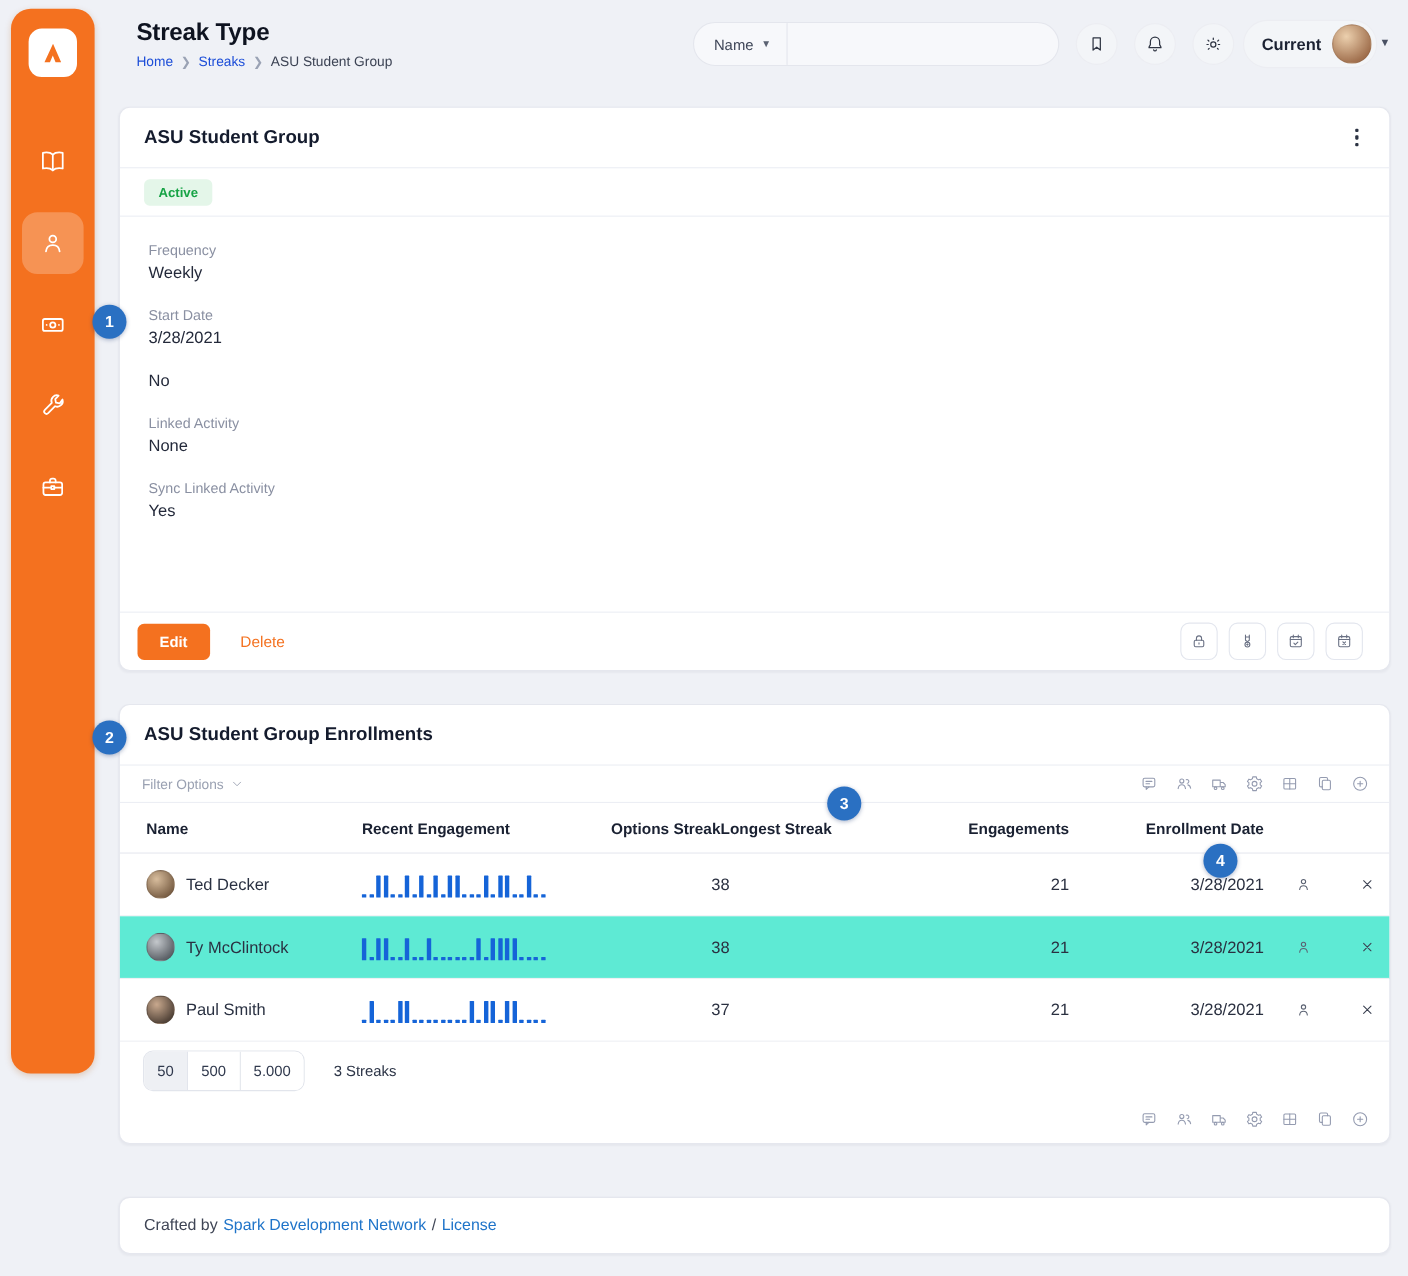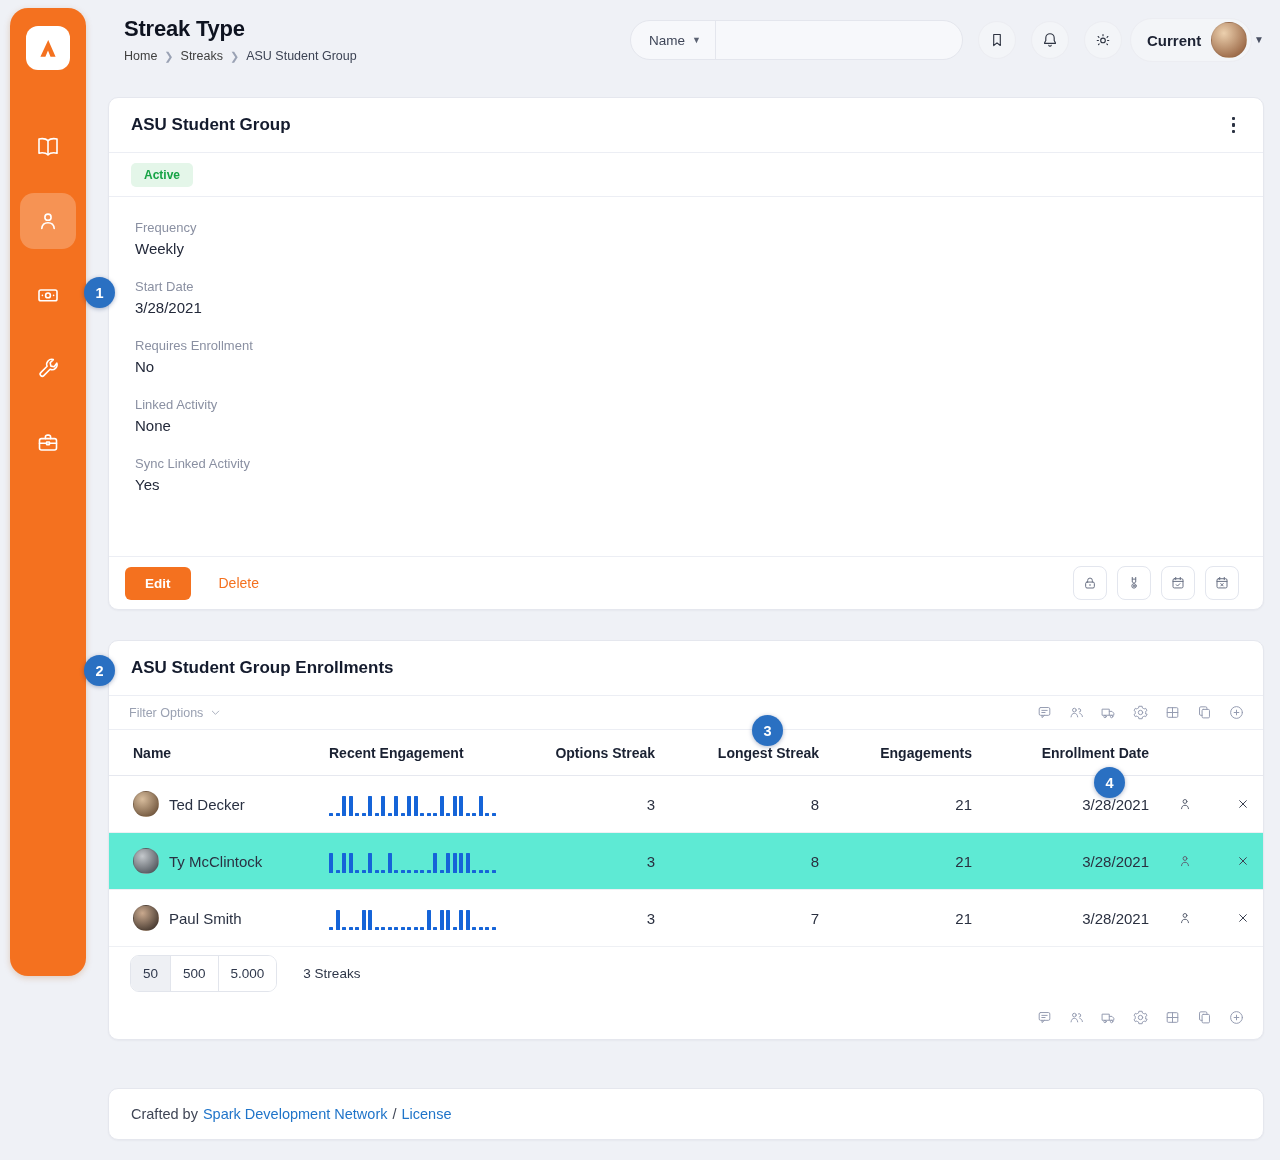--- a/index.html
+++ b/index.html
@@ -25,21 +25,21 @@
     display:flex; align-items:center; justify-content:center; }
   .nav { margin-top:49px; display:flex; flex-direction:column; gap:18px; align-items:center; }
   .nav-item { width:56px; height:56px; border-radius:14px; display:flex; align-items:center; justify-content:center; color:#fff; cursor:pointer; }
   .nav-item.active { background:rgba(255,255,255,.24); }
   .nav-item svg { width:24px; height:24px; stroke:#fff; fill:none; stroke-width:1.6; stroke-linecap:round; stroke-linejoin:round; }
 
   
   .titleblock { position:absolute; left:124px; top:16px; }
   .page-title { font-size:22px; font-weight:700; color:#0e1320; letter-spacing:-.2px; }
   .breadcrumb { margin-top:7px; font-size:12.5px; display:flex; gap:7px; align-items:center; }
-  .breadcrumb .link { color:#404040; cursor:pointer; }
+  .breadcrumb .link { color:#1d4ed8; cursor:pointer; }
   .breadcrumb .sep { color:#9aa2b4; font-size:11px; }
   .breadcrumb .current { color:#3c4354; }
 
   .search {
     position:absolute; left:630px; top:20px; width:333px; height:40px;
     border:1px solid #e4e6ed; background:#f7f8fb; border-radius:20px;
     display:flex; align-items:center; overflow:hidden;
   }
   .search-scope { display:flex; align-items:center; gap:7px; padding:0 14px 0 18px; height:100%;
     border-right:1px solid #e4e6ed; color:#3f4658; font-size:13.5px; cursor:pointer; }
@@ -97,21 +97,21 @@
   .toolbar .tool { cursor:pointer; display:flex; }
   .toolbar svg { width:17px; height:17px; stroke:currentColor; fill:none; stroke-width:1.4; stroke-linecap:round; stroke-linejoin:round; }
 
   .thead { display:flex; align-items:center; height:46px; border-bottom:1px solid #e6e8ef;
     font-weight:700; font-size:14px; color:#1a2132; }
   .trow { display:flex; align-items:center; height:57px; border-bottom:1px solid #eef0f4; font-size:15px; color:#2a3040; }
   .trow.alt { background:#5eead4; }
   .c1 { flex:0 0 220px; padding-left:24px; display:flex; align-items:center; gap:10px; }
   .c2 { flex:0 0 185px; }
   .c3 { flex:0 0 141px; text-align:right; }
-  .c4 { flex:0 0 164px; text-align:right; }
+  .c4 { flex:0 0 164px; text-align:left; }
   .c5 { flex:0 0 153px; text-align:right; }
   .c6 { flex:0 0 177px; text-align:right; }
   .c7 { flex:0 0 72px; display:flex; justify-content:center; }
   .c8 { flex:0 0 44px; display:flex; justify-content:center; }
 
   .avatar { width:26px; height:26px; border-radius:50%; border:1px solid rgba(0,0,0,.07); flex:0 0 26px; }
   .av1 { background: radial-gradient(circle at 35% 30%, #d8bd9d, #7c6147 75%); }
   .av2 { background: radial-gradient(circle at 35% 30%, #c4c8cc, #5d6268 75%); }
   .av3 { background: radial-gradient(circle at 35% 30%, #c9a98e, #54453a 75%); }
   .person-name { color:#2a3142; }
@@ -253,21 +253,20 @@
   <div class="fields">
     <div class="field">
       <div class="field-label">Frequency</div>
       <div class="field-value">Weekly</div>
     </div>
     <div class="field">
       <div class="field-label">Start Date</div>
       <div class="field-value">3/28/2021</div>
     </div>
     <div class="field">
-      <div class="field-label">Requires Enrollment</div>
       <div class="field-value">No</div>
     </div>
     <div class="field">
       <div class="field-label">Linked Activity</div>
       <div class="field-value">None</div>
     </div>
     <div class="field">
       <div class="field-label">Sync Linked Activity</div>
       <div class="field-value">Yes</div>
     </div>

